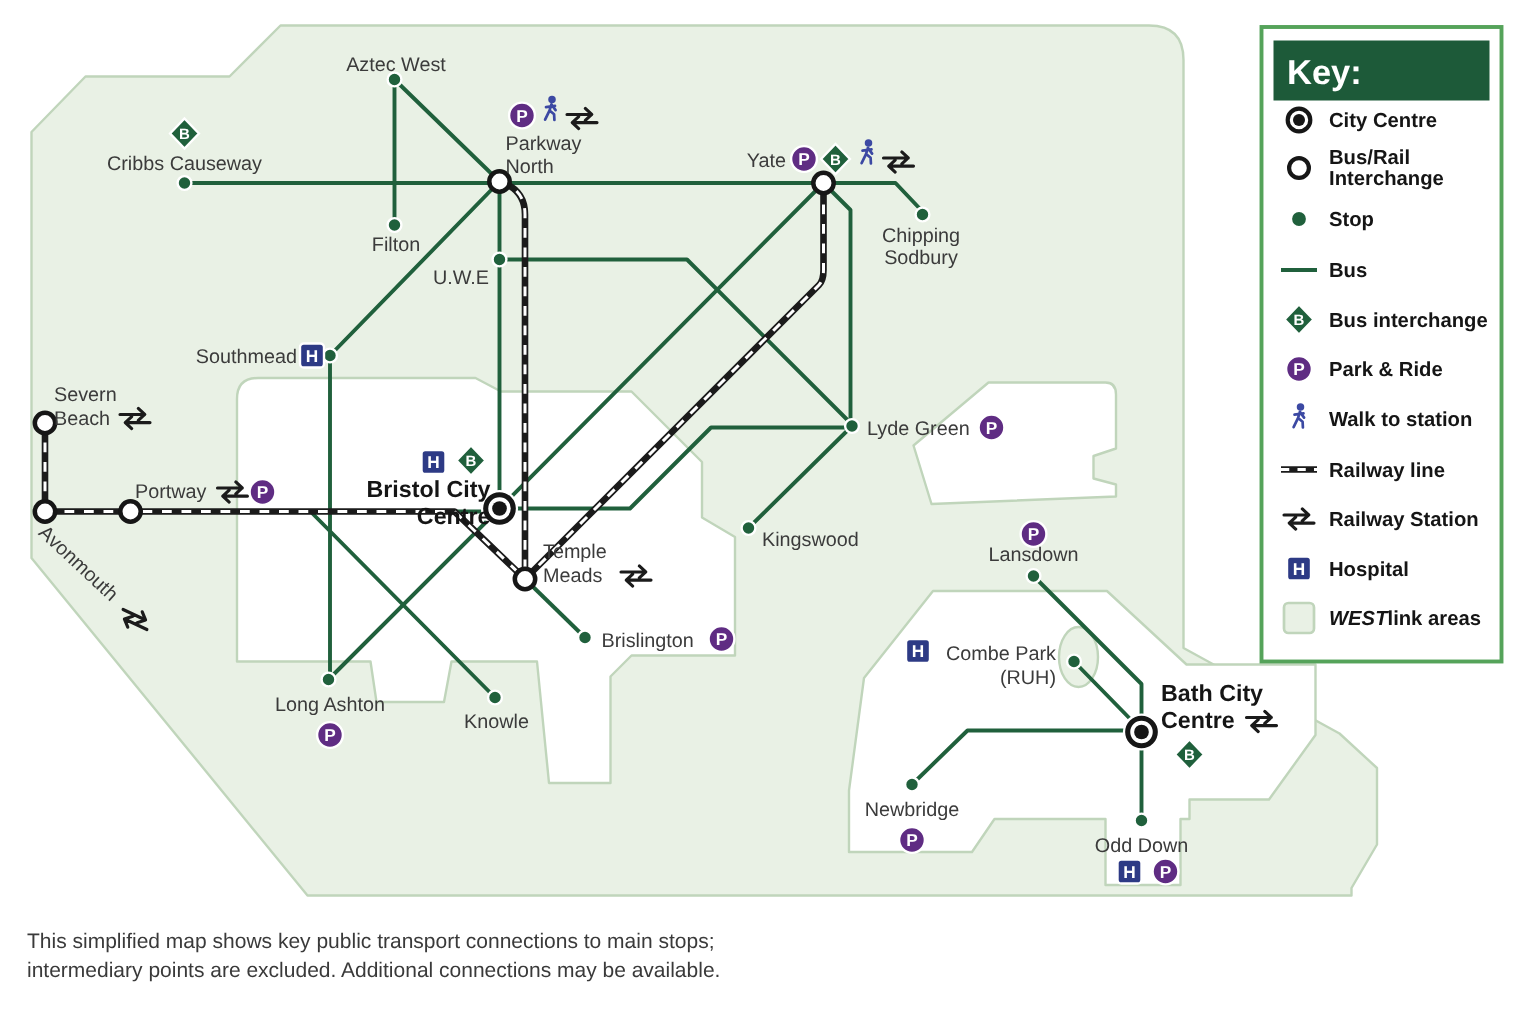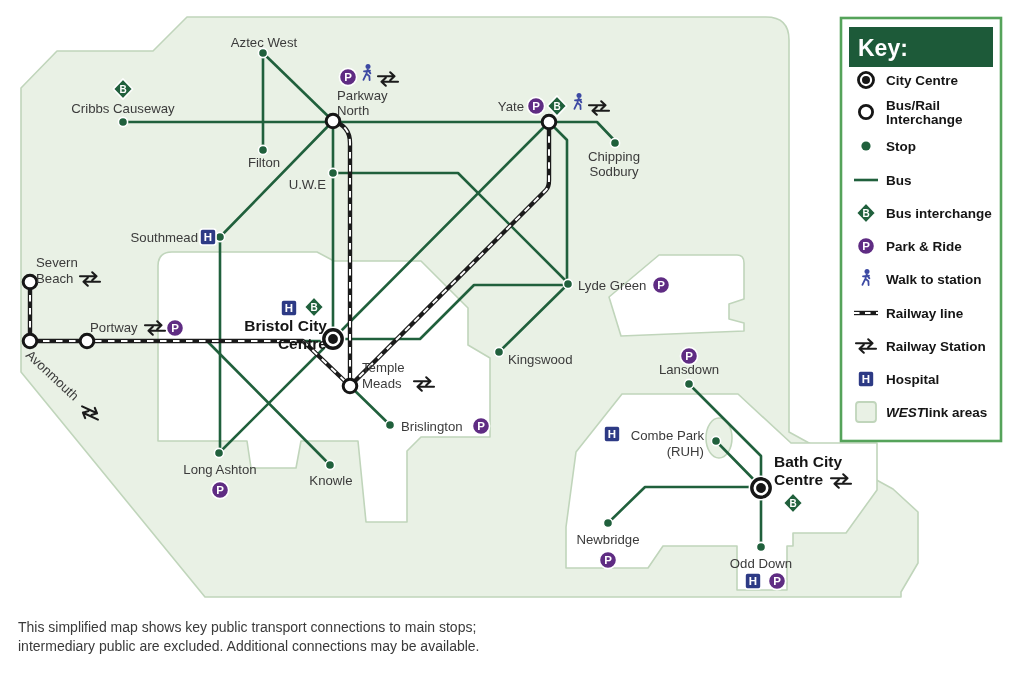--- a/index.html
+++ b/index.html
@@ -372,15 +372,15 @@
           <text x="886" y="383.7" font-size="13.5" font-weight="bold" fill="#151515">Hospital</text>
         </g>
         <g>
           <rect x="856" y="402" width="20" height="20" rx="3" fill="#e9f1e5" stroke="#c0d5bb" stroke-width="1.8"></rect>
           <text x="886" y="416.7" font-size="13.5" fill="#151515"><tspan font-weight="bold" font-style="italic">WEST</tspan><tspan font-weight="bold">link areas</tspan></text>
         </g>
       </g>
     </svg>
   <div class="caption">
     <span>This simplified map shows key public transport connections to main stops;</span>
-    <span>intermediary public are excluded. Additional connections may be available.</span>
+    <span>intermediary points are excluded. Additional connections may be available.</span>
   </div>
 </div>
 
 </body></html>

